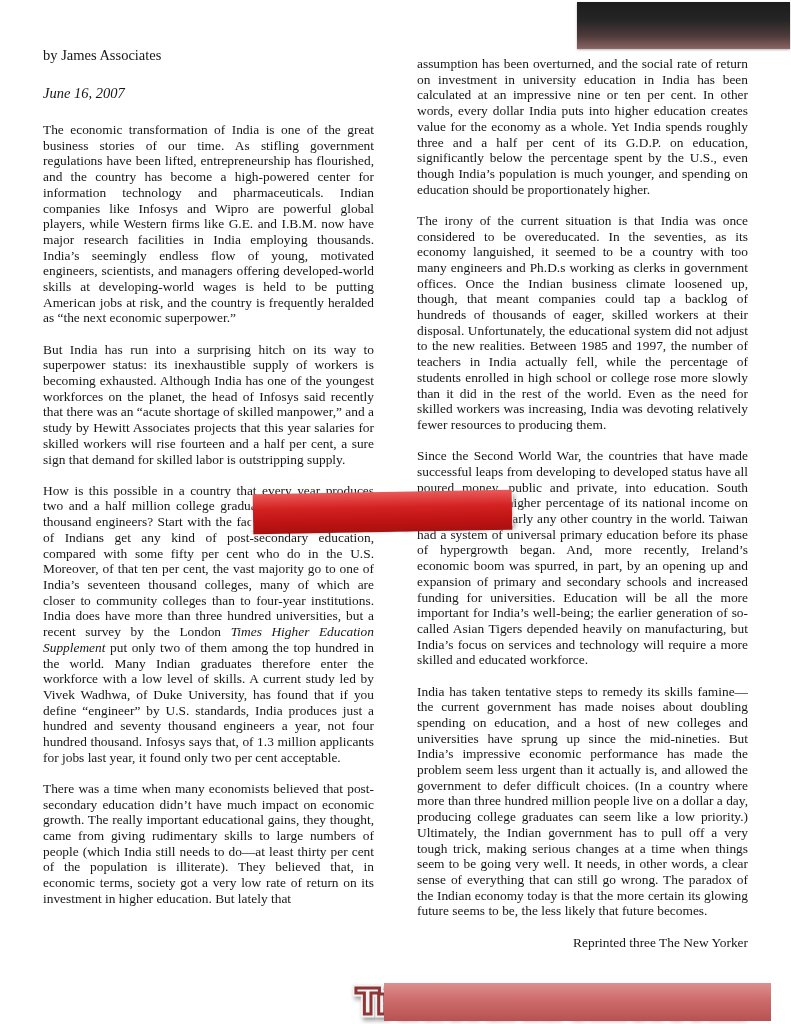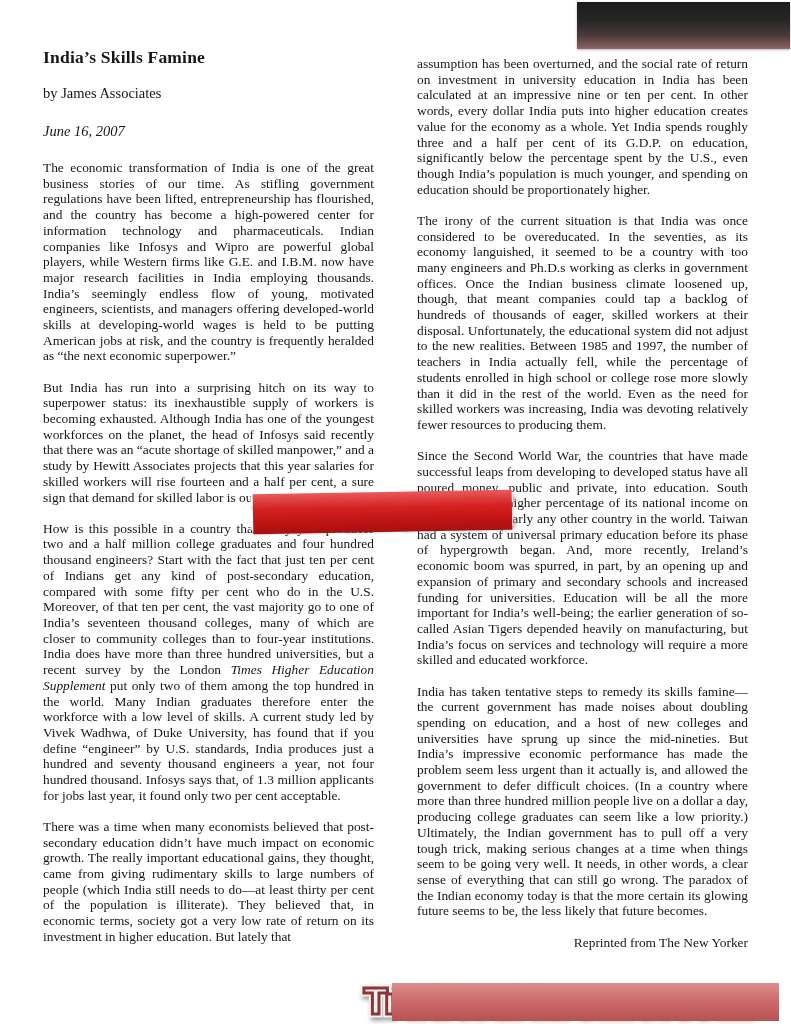--- a/index.html
+++ b/index.html
@@ -36,53 +36,52 @@
   .wm-mid{
     left:253px;top:492px;
     font-family:"DejaVu Serif", serif;font-weight:bold;
     font-size:35px;line-height:40px;letter-spacing:1px;
     transform:rotate(-1deg);
   }
   .wm-mid .stroke{-webkit-text-stroke:8px #ffffff;filter:drop-shadow(2px 3px 2px rgba(125,125,125,.65));}
   .wm-mid .face{background:linear-gradient(180deg,#ea5a5a 0%,#d42222 38%,#c01414 70%,#a81010 100%);}
   
   .wm-bottom{
-    right:12px;bottom:3px;
+    right:20px;bottom:3px;
     font-family:"DejaVu Sans", sans-serif;font-weight:bold;
     font-size:35px;line-height:38px;letter-spacing:0px;
     transform:scaleY(1.0);
     padding-left:28px;
   }
   .wm-bottom .stroke{-webkit-text-stroke:7px #f2f2f2;filter:drop-shadow(2px 3px 2px rgba(90,90,90,.6));}
   .wm-bottom .mid-stroke{position:absolute;left:0;top:0;color:transparent;-webkit-text-stroke:3px #8e3535;}
   .wm-bottom .face{background:linear-gradient(180deg,#dd8f8f 0%,#cd6b6b 45%,#b85252 100%);}
 </style>
 </head>
 <body>
 
 <div class="wm wm-top">
   <span class="layer face">TC4S.net</span>
 </div>
 
 <div class="col col-left">
-  <h1 class="article-title">India’s Skills Famine</h1>
   <div class="byline">by James Associates</div>
   <div class="dateline">June 16, 2007</div>
   <p class="body-par">The economic transformation of India is one of the great business stories of our time. As stifling government regulations have been lifted, entrepreneurship has flourished, and the country has become a high-powered center for information technology and pharmaceuticals. Indian companies like Infosys and Wipro are powerful global players, while Western firms like G.E. and I.B.M. now have major research facilities in India employing thousands. India’s seemingly endless flow of young, motivated engineers, scientists, and managers offering developed-world skills at developing-world wages is held to be putting American jobs at risk, and the country is frequently heralded as “the next economic superpower.”</p>
   <p class="body-par">But India has run into a surprising hitch on its way to superpower status: its inexhaustible supply of workers is becoming exhausted. Although India has one of the youngest workforces on the planet, the head of Infosys said recently that there was an “acute shortage of skilled manpower,” and a study by Hewitt Associates projects that this year salaries for skilled workers will rise fourteen and a half per cent, a sure sign that demand for skilled labor is outstripping supply.</p>
   <p class="body-par"><span>How is this possible in a country that every year produces two and a half million college graduates and four hundred thousand engineers? Start with the fact that just ten per cent of Indians get any kind of post-secondary education, compared with some fifty per cent who do in the U.S. Moreover, of that ten per cent, the vast majority go to one of India’s seventeen thousand colleges, many of which are closer to community colleges than to four-year institutions. India does have more than three hundred universities, but a recent survey by the London </span><i>Times Higher Education Supplement</i><span> put only two of them among the top hundred in the world. Many Indian graduates therefore enter the workforce with a low level of skills. A current study led by Vivek Wadhwa, of Duke University, has found that if you define “engineer” by U.S. standards, India produces just a hundred and seventy thousand engineers a year, not four hundred thousand. Infosys says that, of 1.3 million applicants for jobs last year, it found only two per cent acceptable.</span></p>
   <p class="body-par">There was a time when many economists believed that post-secondary education didn’t have much impact on economic growth. The really important educational gains, they thought, came from giving rudimentary skills to large numbers of people (which India still needs to do—at least thirty per cent of the population is illiterate). They believed that, in economic terms, society got a very low rate of return on its investment in higher education. But lately that</p>
 </div>
 
 <div class="col col-right">
   <p class="body-par">assumption has been overturned, and the social rate of return on investment in university education in India has been calculated at an impressive nine or ten per cent. In other words, every dollar India puts into higher education creates value for the economy as a whole. Yet India spends roughly three and a half per cent of its G.D.P. on education, significantly below the percentage spent by the U.S., even though India’s population is much younger, and spending on education should be proportionately higher.</p>
   <p class="body-par">The irony of the current situation is that India was once considered to be overeducated. In the seventies, as its economy languished, it seemed to be a country with too many engineers and Ph.D.s working as clerks in government offices. Once the Indian business climate loosened up, though, that meant companies could tap a backlog of hundreds of thousands of eager, skilled workers at their disposal. Unfortunately, the educational system did not adjust to the new realities. Between 1985 and 1997, the number of teachers in India actually fell, while the percentage of students enrolled in high school or college rose more slowly than it did in the rest of the world. Even as the need for skilled workers was increasing, India was devoting relatively fewer resources to producing them.</p>
   <p class="body-par">Since the Second World War, the countries that have made successful leaps from developing to developed status have all poured money, public and private, into education. South Korea spends a higher percentage of its national income on education than nearly any other country in the world. Taiwan had a system of universal primary education before its phase of hypergrowth began. And, more recently, Ireland’s economic boom was spurred, in part, by an opening up and expansion of primary and secondary schools and increased funding for universities. Education will be all the more important for India’s well-being; the earlier generation of so-called Asian Tigers depended heavily on manufacturing, but India’s focus on services and technology will require a more skilled and educated workforce.</p>
   <p class="body-par">India has taken tentative steps to remedy its skills famine—the current government has made noises about doubling spending on education, and a host of new colleges and universities have sprung up since the mid-nineties. But India’s impressive economic performance has made the problem seem less urgent than it actually is, and allowed the government to defer difficult choices. (In a country where more than three hundred million people live on a dollar a day, producing college graduates can seem like a low priority.) Ultimately, the Indian government has to pull off a very tough trick, making serious changes at a time when things seem to be going very well. It needs, in other words, a clear sense of everything that can still go wrong. The paradox of the Indian economy today is that the more certain its glowing future seems to be, the less likely that future becomes.</p>
-  <p class="credit">Reprinted from The New Yorker</p>
+  <p class="credit">Reprinted three The New Yorker</p>
 </div>
 
 <div class="wm wm-mid">
   <span class="layer stroke" aria-hidden="true">DLSUB.COM</span>
   <span class="layer face">DLSUB.COM</span>
 </div>
 
 <div class="wm wm-bottom">
   <span class="layer stroke" aria-hidden="true">TradersXtreme.com</span>
   <span class="layer mid-stroke" aria-hidden="true">TradersXtreme.com</span>

